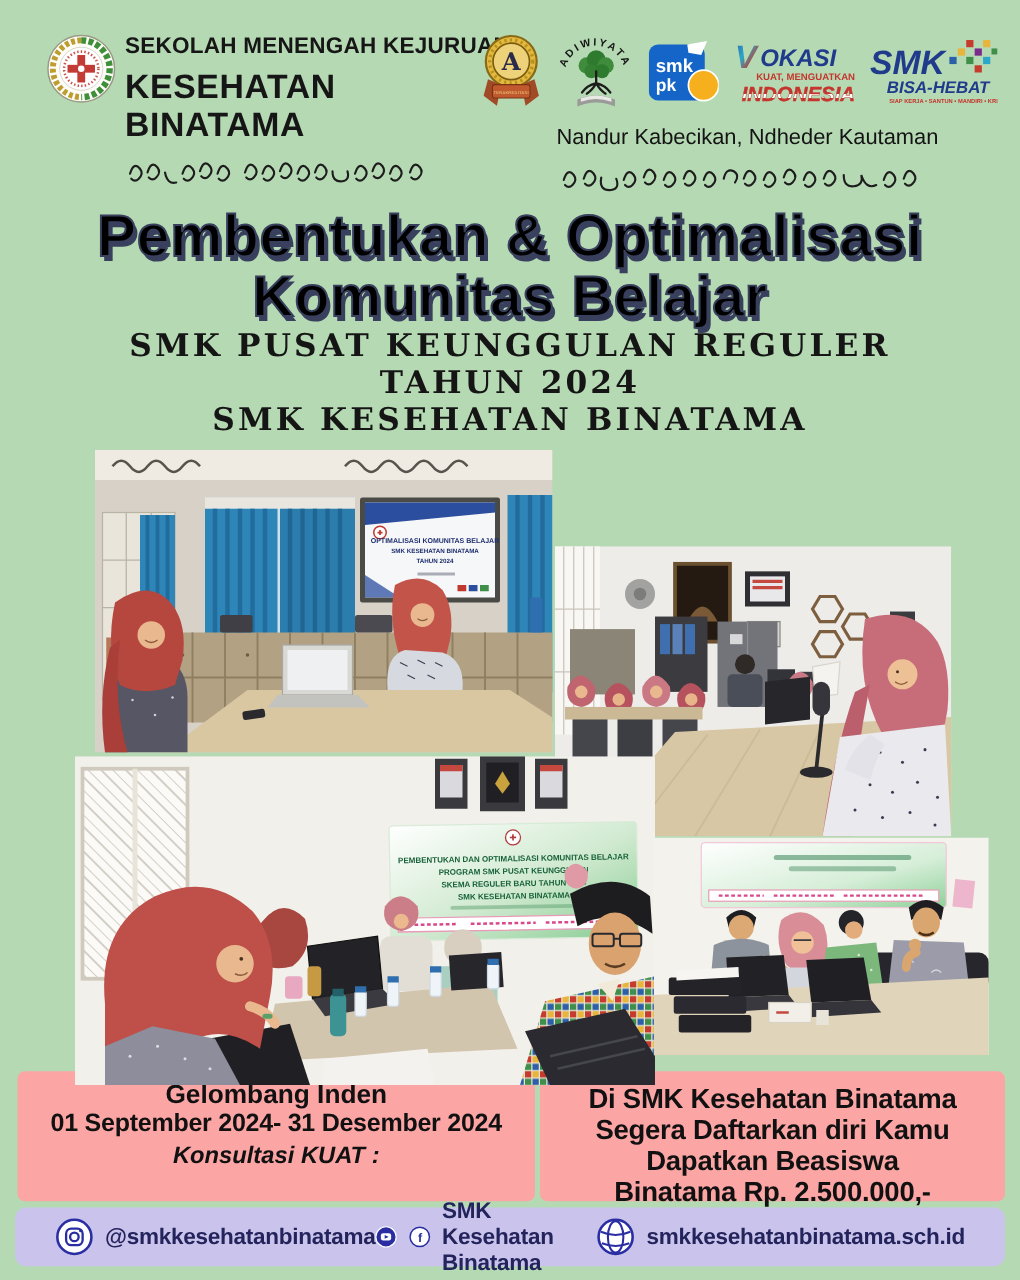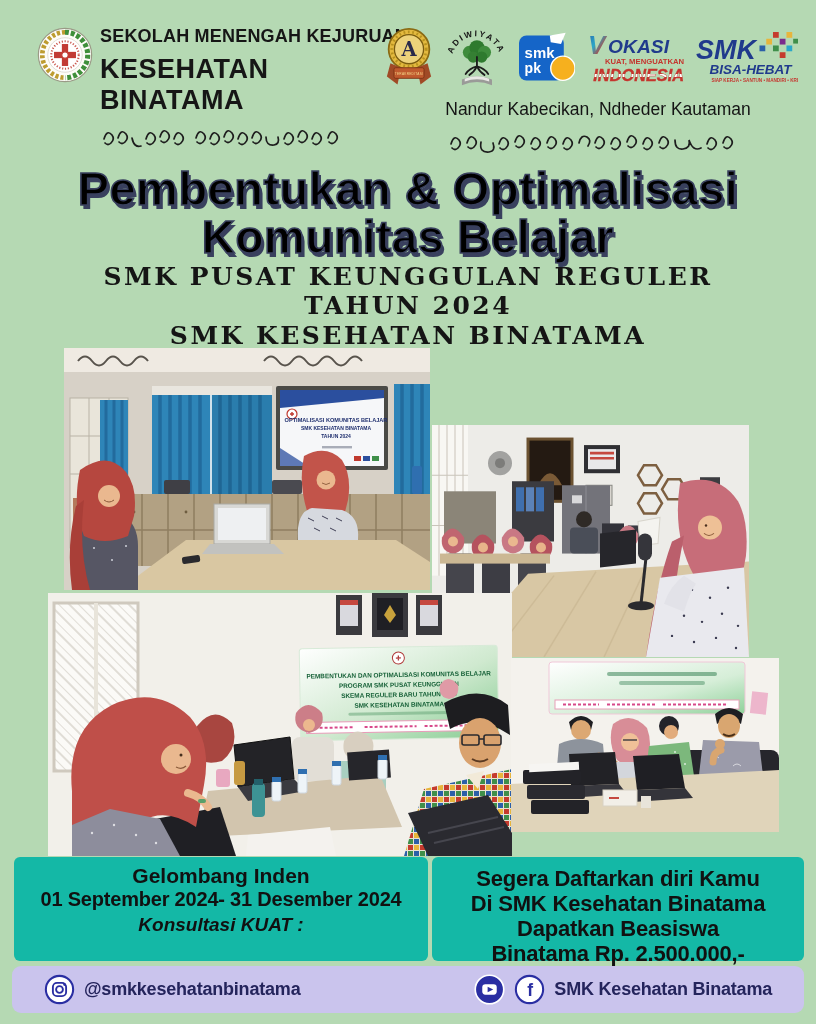--- a/index.html
+++ b/index.html
@@ -19,28 +19,28 @@
   .title-block{left:0;top:165px;width:816px;text-align:center;color:#000000;font-weight:800;
                line-height:1.04;letter-spacing:.5px;
                -webkit-text-stroke:1.6px #39405e;
                text-shadow:2.5px 3.5px 0 #39405e;}
   .title-l1{font-size:47px;}
   .title-l2{font-size:46px;}
   .subtitle-block{left:0;top:262px;width:816px;text-align:center;color:#151515;
                   font-family:"DejaVu Serif",serif;font-weight:700;font-size:25px;
                   letter-spacing:2.5px;line-height:1.17;}
   
-  .photo{position:absolute;display:block;margin:4px;}
+  .photo{position:absolute;display:block;margin:16px;}
   .photo svg{display:block;width:100%;height:100%;}
   .photo1{left:60px;top:344px;width:366px;height:242px;}
   .photo2{left:428px;top:421px;width:317px;height:232px;z-index:2;}
   .photo3{left:44px;top:589px;width:464px;height:263px;z-index:3;}
   .photo4{left:507px;top:654px;width:268px;height:174px;z-index:4;}
   
-  .panel{background:#14b8a6;border-radius:6px;text-align:center;color:#111;}
+  .panel{background:#fca5a5;border-radius:6px;text-align:center;color:#111;}
   .panel-left{left:14px;top:857px;width:414px;height:104px;padding-top:7px;box-sizing:border-box;}
   .panel-right{left:432px;top:857px;width:372px;height:104px;padding-top:10px;box-sizing:border-box;}
   .wave-title{font-size:21px;font-weight:800;}
   .wave-dates{font-size:20px;font-weight:800;letter-spacing:-.2px;}
   .consult-row{display:flex;justify-content:center;align-items:center;gap:7px;margin-top:3px;}
   .consult-label{font-size:19px;font-weight:800;font-style:italic;}
   .consult-lines{display:flex;flex-direction:column;align-items:flex-start;gap:1px;}
   .consult-line{display:flex;align-items:center;gap:5px;font-family:"DejaVu Serif",serif;}
   .phone{font-size:19px;font-weight:700;}
   .link{font-size:18px;}
@@ -600,22 +600,22 @@
 
   <div class="abs panel panel-left">
     <div class="wave-title">Gelombang Inden</div>
     <div class="wave-dates">01 September 2024- 31 Desember 2024</div>
     <div class="consult-row">
       <span class="consult-label">Konsultasi KUAT :</span>
     </div>
   </div>
 
   <div class="abs panel panel-right">
+    <div class="cta-line">Di SMK Kesehatan Binatama</div>
     <div class="cta-line">Segera Daftarkan diri Kamu</div>
-    <div class="cta-line">Di SMK Kesehatan Binatama</div>
     <div class="cta-line">Dapatkan Beasiswa</div>
     <div class="cta-line">Binatama Rp. 2.500.000,-</div>
   </div>
 
   <div class="abs footer-bar">
     <div class="footer-group">
       <svg class="fi" width="31" height="31" viewBox="0 0 30 30">
         <circle cx="15" cy="15" r="13.2" fill="#ffffff" stroke="#2a2ea2" stroke-width="2"></circle>
         <rect x="8.6" y="8.6" width="12.8" height="12.8" rx="4" fill="none" stroke="#2a2ea2" stroke-width="1.8"></rect>
         <circle cx="15" cy="15" r="3.3" fill="none" stroke="#2a2ea2" stroke-width="1.8"></circle>
@@ -628,15 +628,24 @@
         <circle cx="15" cy="15" r="13.8" fill="#2a2ea2" stroke="#ffffff" stroke-width="1.6"></circle>
         <rect x="8" y="10" width="14" height="10" rx="3" fill="#ffffff"></rect>
         <polygon points="13.2,12.3 18.6,15 13.2,17.7" fill="#2a2ea2"></polygon>
       </svg>
       <svg class="fi" width="31" height="31" viewBox="0 0 30 30">
         <circle cx="15" cy="15" r="13.2" fill="#ffffff" stroke="#2a2ea2" stroke-width="2"></circle>
         <text x="15.5" y="21.5" text-anchor="middle" font-family="Liberation Sans, sans-serif" font-size="17" font-weight="bold" fill="#2a2ea2">f</text>
       </svg>
       <span>SMK Kesehatan Binatama</span>
     </div>
+    <div class="footer-group">
+      <svg class="fi" width="31" height="31" viewBox="0 0 30 30">
+        <circle cx="15" cy="15" r="13.2" fill="#ffffff" stroke="#2a2ea2" stroke-width="2"></circle>
+        <ellipse cx="15" cy="15" rx="6" ry="12.2" fill="none" stroke="#2a2ea2" stroke-width="1.6"></ellipse>
+        <path d="M3.6 11 Q15 16 26.4 11" fill="none" stroke="#2a2ea2" stroke-width="1.6"></path>
+        <path d="M4.4 20 Q15 24 25.6 20" fill="none" stroke="#2a2ea2" stroke-width="1.6"></path>
+      </svg>
+      <span>smkkesehatanbinatama.sch.id</span>
+    </div>
   </div>
 
 </div>
 
 </body></html>

